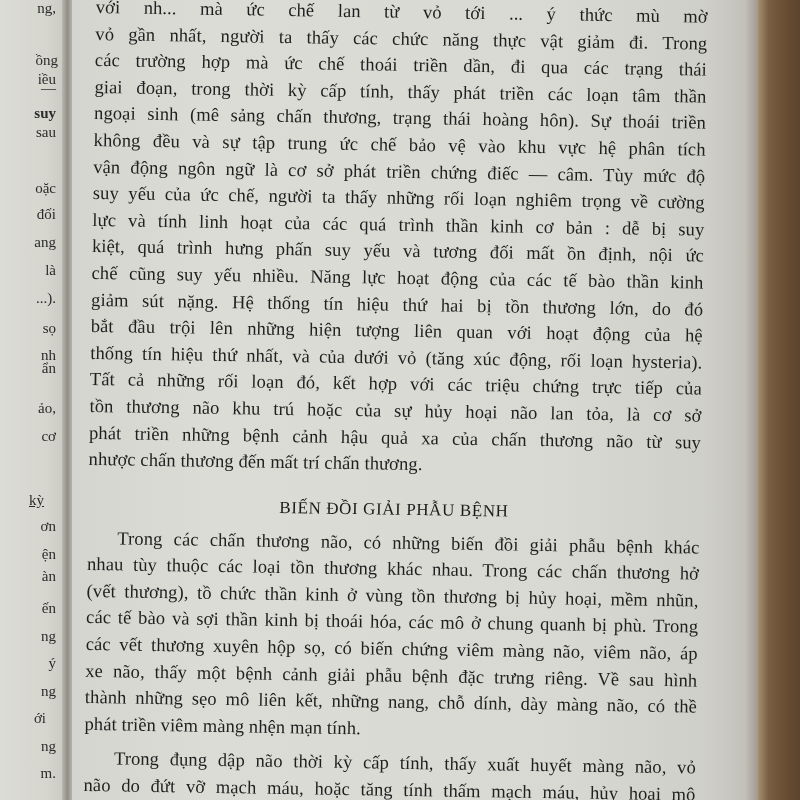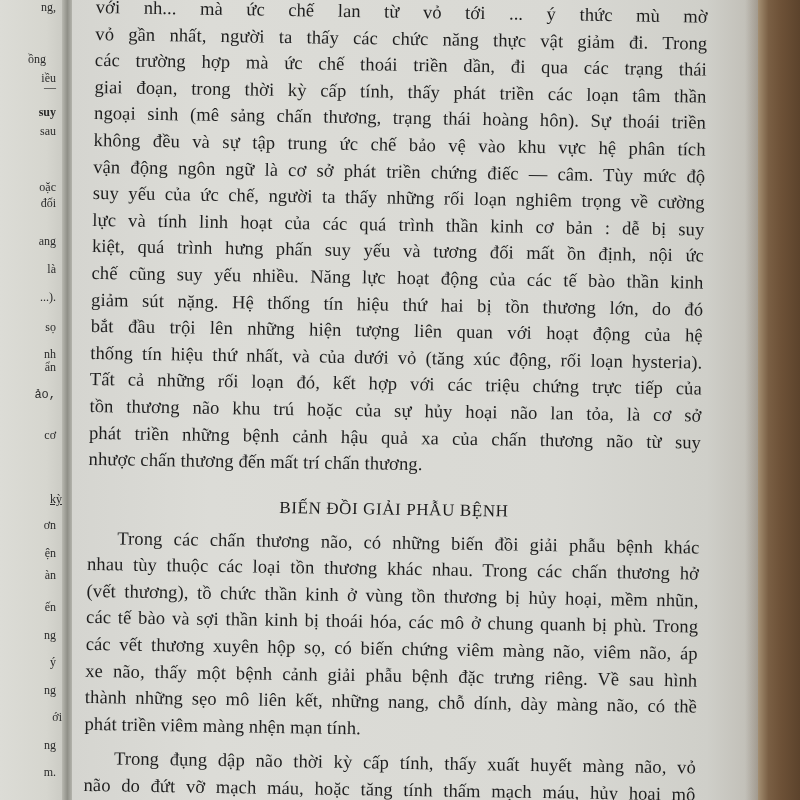--- a/index.html
+++ b/index.html
@@ -24,21 +24,21 @@
     position: absolute;
     left: 0;
     top: 0;
     width: 66px;
     height: 800px;
     background: linear-gradient(to right, #dcdcd6 0%, #d6d6cf 70%, #c9c9c2 100%);
   }
   .left-page .fragment {
     position: absolute;
     right: 40px;
-    font-size: 12px;
+    font-size: 15px;
     color: #2b2b2b;
     white-space: nowrap;
     text-align: left;
   }
   .gutter {
     position: absolute;
     left: 62px;
     top: 0;
     width: 12px;
     height: 800px;
@@ -106,43 +106,43 @@
     height: 8px;
   }
 </style>
 </head>
 <body>
 
 <div class="scene">
   <div class="left-page" id="left-page">
       <span class="fragment" style="top: 0px; right: 10px;">ng,</span>
       <span class="fragment" style="top: 26px; right: 10px; margin-top: 45px;">iều</span>
-      <span class="fragment" style="top: 52px; right: 20px;">ồng</span>
+      <span class="fragment" style="top: 52px; right: 8px;">ồng</span>
       <span class="fragment" style="top: 80px; right: 10px;">—</span>
       <span class="fragment" style="top: 105px; right: 10px; font-weight: bold;">suy</span>
       <span class="fragment" style="top: 124px; right: 10px;">sau</span>
       <span class="fragment" style="top: 180px; right: 10px;">oặc</span>
-      <span class="fragment" style="top: 196px; right: 10px;">đối</span>
+      <span class="fragment" style="top: 206px; right: 10px;">đối</span>
       <span class="fragment" style="top: 234px; right: 10px;">ang</span>
       <span class="fragment" style="top: 262px; right: 10px;">là</span>
       <span class="fragment" style="top: 290px; right: 10px;">...).</span>
       <span class="fragment" style="top: 320px; right: 10px; margin-left: 40px;">sọ</span>
       <span class="fragment" style="top: 347px; right: 10px; margin-left: 24px;">nh</span>
       <span class="fragment" style="top: 360px; right: 10px;">ẩn</span>
-      <span class="fragment" style="top: 388px; right: 10px; font-family: Liberation Mono, monospace;">ảo,</span>
+      <span class="fragment" style="top: 400px; right: 10px;">ảo,</span>
       <span class="fragment" style="top: 428px; right: 10px;">cơ</span>
-      <span class="fragment" style="top: 492px; right: 4px; text-decoration: underline;">kỳ</span>
+      <span class="fragment" style="top: 492px; right: 22px; text-decoration: underline;">kỳ</span>
       <span class="fragment" style="top: 518px; right: 10px; font-family: Liberation Serif, serif;">ơn</span>
       <span class="fragment" style="top: 546px; right: 10px;">ện</span>
       <span class="fragment" style="top: 568px; right: 10px; font-family: Liberation Serif, serif;">àn</span>
       <span class="fragment" style="top: 600px; right: 10px;">ến</span>
       <span class="fragment" style="top: 628px; right: 10px;">ng</span>
       <span class="fragment" style="top: 655px; right: 10px;">ý</span>
       <span class="fragment" style="top: 683px; right: 10px;">ng</span>
-      <span class="fragment" style="top: 710px; right: 4px;">ới</span>
+      <span class="fragment" style="top: 710px; right: 20px;">ới</span>
       <span class="fragment" style="top: 738px; right: 10px;">ng</span>
       <span class="fragment" style="top: 765px; right: 10px;">m.</span>
     </div>
   <div class="gutter"></div>
   <div class="main-page"></div>
   <div class="page-edge-shadow"></div>
   <div class="book-edge"></div>
 
   <div class="text-block">
     <div>

